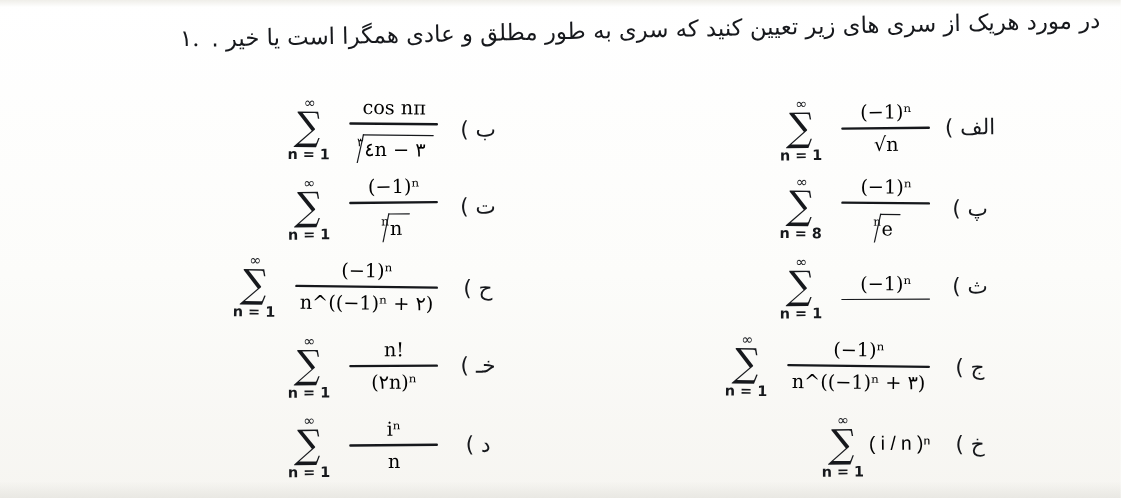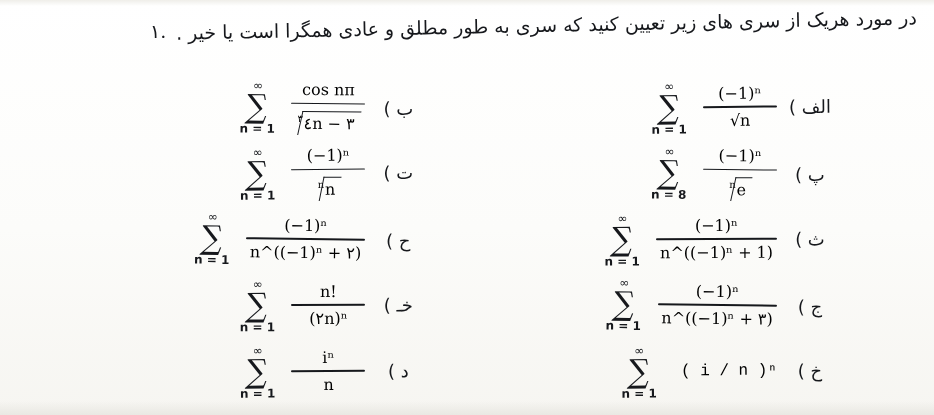--- a/index.html
+++ b/index.html
@@ -137,22 +137,22 @@
   }
   .bar {
     height: 1.4px;
     background: #16181c;
     width: 100%;
     margin: 2px 0;
     border-radius: 1px;
   }
   .plain {
     font-size: 16px;
-    margin-left: 20px;
-    font-family: Liberation Mono, monospace;
+    margin-left: 0;
+    font-family: Liberation Sans, sans-serif;
     white-space: nowrap;
   }
 
   
   .radical {
     display: inline-flex;
     align-items: flex-start;
   }
   .radical .idx {
     font-size: 10px;
@@ -228,21 +228,20 @@
     <div class="item-label">ث )</div>
     <div class="expr">
       <div class="sigma">
         <span class="sigma-top">∞</span>
         <span class="sigma-glyph">∑</span>
         <span class="sigma-bottom">n = 1</span>
       </div>
       <div class="frac">
         <div class="num">(−1)ⁿ</div>
         <div class="bar"></div>
-        <div class="den">n^((−1)ⁿ + 1)</div>
       </div>
     </div>
   </div>
 
   <div class="item j4">
     <div class="item-label">ج )</div>
     <div class="expr">
       <div class="sigma">
         <span class="sigma-top">∞</span>
         <span class="sigma-glyph">∑</span>

